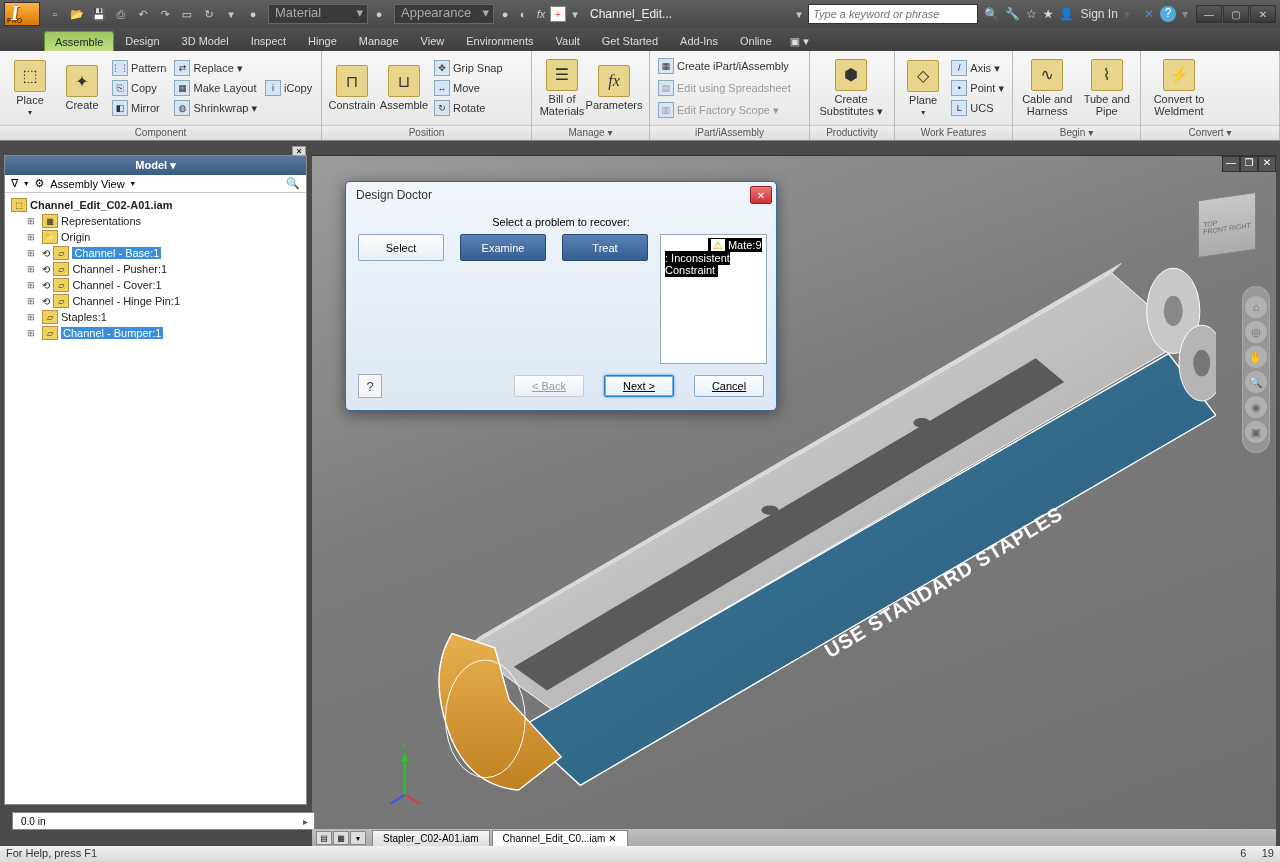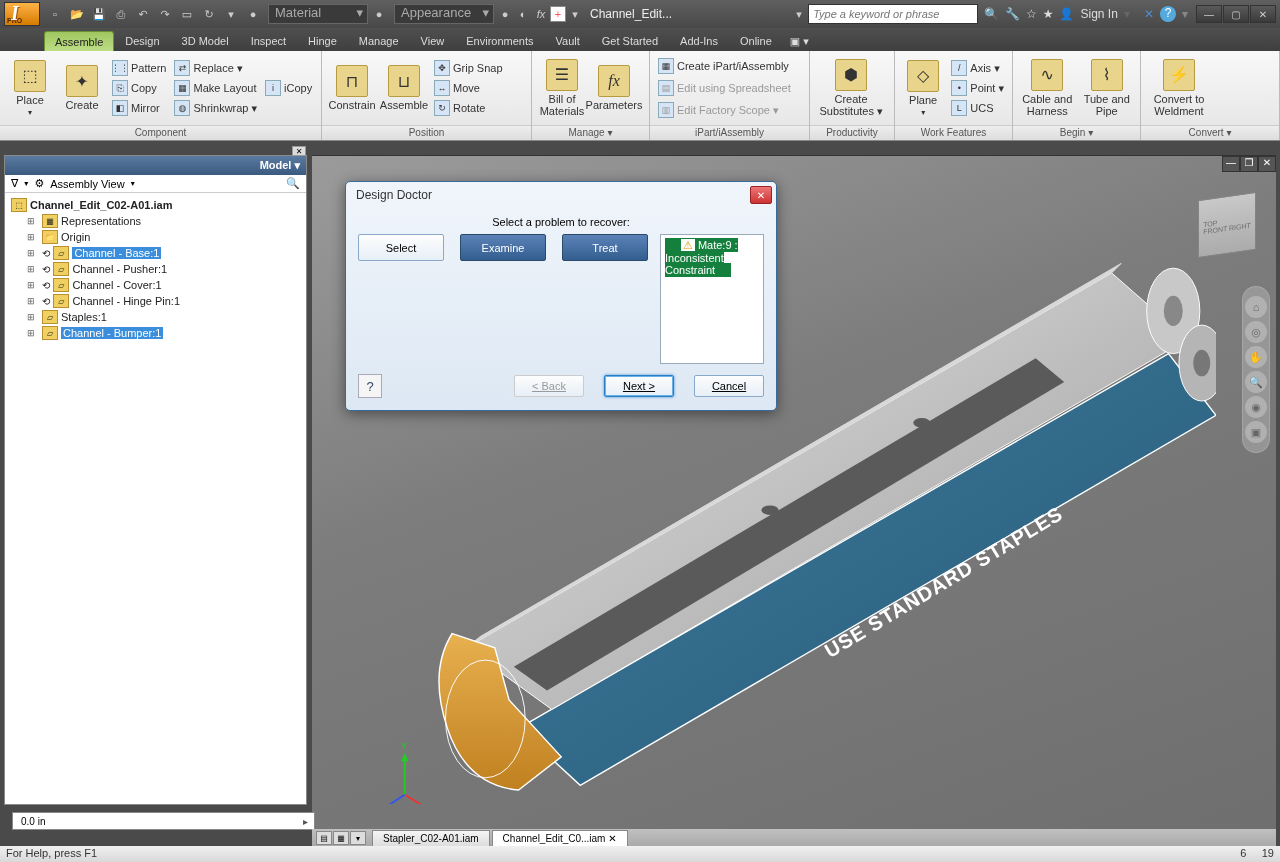--- a/index.html
+++ b/index.html
@@ -33,21 +33,21 @@
 .big-btn { display:flex; flex-direction:column; align-items:center; justify-content:center; width:48px; font-size:11px; color:#333; gap:2px; }
 .big-btn .ico { width:32px; height:32px; background:#e8d48a; border:1px solid #b89b40; border-radius:2px; display:flex;align-items:center;justify-content:center;font-size:16px; }
 .small-btns { display:flex; flex-direction:column; font-size:11px; color:#333; gap:2px; }
 .small-btn { display:flex; align-items:center; gap:3px; padding:1px 2px; white-space:nowrap; }
 .small-btn .si { width:16px; height:16px; background:#d5e5f5; border:1px solid #8ab; font-size:9px; display:flex;align-items:center;justify-content:center; }
 .small-btn.disabled { color:#999; }
 
 
 .model-panel { position:absolute; left:4px; top:155px; width:303px; height:650px; background:#fff; border:1px solid #888; }
 .model-closer { position:absolute; right:0; top:-10px; width:14px; height:10px; background:#ddd; border:1px solid #999; font-size:8px; text-align:center; }
-.model-header { background:linear-gradient(#5a7aa0,#3a5a80); color:#fff; font-size:11px; padding:3px 6px; font-weight:bold; display:flex;justify-content:flex-end; }
+.model-header { background:linear-gradient(#5a7aa0,#3a5a80); color:#fff; font-size:11px; padding:3px 6px; font-weight:bold; display:flex;justify-content:center; }
 .model-toolbar { display:flex; align-items:center; gap:6px; padding:2px 6px; border-bottom:1px solid #ccc; font-size:11px; }
 .tree { padding:4px 6px; font-size:11px; color:#222; }
 .tree-item { display:flex; align-items:center; gap:3px; padding:1px 0; }
 .tree-item .ex { width:12px; font-size:9px; color:#666; }
 .tree-item .ticon { width:16px; height:14px; background:#f0d060; border:1px solid #b89030; font-size:8px; display:flex;align-items:center;justify-content:center; }
 .tree-item.selected span.lbl { background:#3b8edb; color:#fff; padding:0 2px; }
 .indent { margin-left:16px; }
 
 
 .viewport { position:absolute; left:312px; top:155px; right:4px; bottom:32px; background:linear-gradient(160deg,#9b9b9b 0%,#7c7c7c 40%,#6f6f6f 100%); border-top:1px solid #333; }
@@ -62,21 +62,21 @@
 .dlg-title { height:26px; display:flex; align-items:center; justify-content:space-between; padding:0 4px 0 10px; font-size:12px; color:#333; }
 .dlg-close { width:22px; height:18px; background:linear-gradient(#e77,#c33); border:1px solid #922; border-radius:2px; color:#fff; font-size:10px; display:flex;align-items:center;justify-content:center; }
 .dlg-body { padding:8px 12px 12px; }
 .dlg-prompt { text-align:center; font-size:11px; margin-bottom:6px; }
 .dlg-row { display:flex; gap:12px; }
 .dlg-left { display:flex; flex-direction:row; gap:16px; }
 .dlg-btn { width:86px; height:27px; font-size:11px; border:1px solid #8aa9c8; background:linear-gradient(#fdfdfd,#e7eff7); border-radius:2px; }
 .dlg-btn.secondary { }
 .dlg-btn.primary { background:linear-gradient(#5b82b8,#335e8f); color:#fff; border-color:#2a4a6a; }
 .dlg-list { flex:1; background:#fff; border:1px solid #9ab; height:130px; padding:4px; font-size:11px; }
-.dlg-list-item { background:#15803d; color:#fff; padding:1px 16px; display:inline; }
+.dlg-list-item { background:#000000; color:#fff; padding:1px 3px; display:inline;margin-left:43px; }
 .dlg-list-item::before { content:"⚠"; color:#d8a000; background:#fff; margin-right:3px; padding:0 2px; }
 .dlg-foot { display:flex; align-items:center; margin-top:10px; gap:10px; }
 .dlg-help { width:24px; height:24px; border:1px solid #aab; background:#f5f5f5; font-size:13px; display:flex;align-items:center;justify-content:center;color:#346; }
 .dlg-foot-btns { flex:1; display:flex; justify-content:flex-end; gap:20px; }
 .dlg-nav-btn { width:70px; height:22px; font-size:11px; border:1px solid #8aa9c8; background:linear-gradient(#fdfdfd,#e7eff7); border-radius:2px;text-decoration:underline; }
 .dlg-nav-btn.disabled { color:#999; border-color:#ccc; }
 .dlg-nav-btn.focus { border:1px solid #2a80c8; box-shadow:0 0 0 1px #6ab0e8 inset, 0 0 3px #4a90d0; }
 
 
 .model-3d { position:absolute; left:50px; top:60px; right:60px; bottom:40px; pointer-events:none; }

